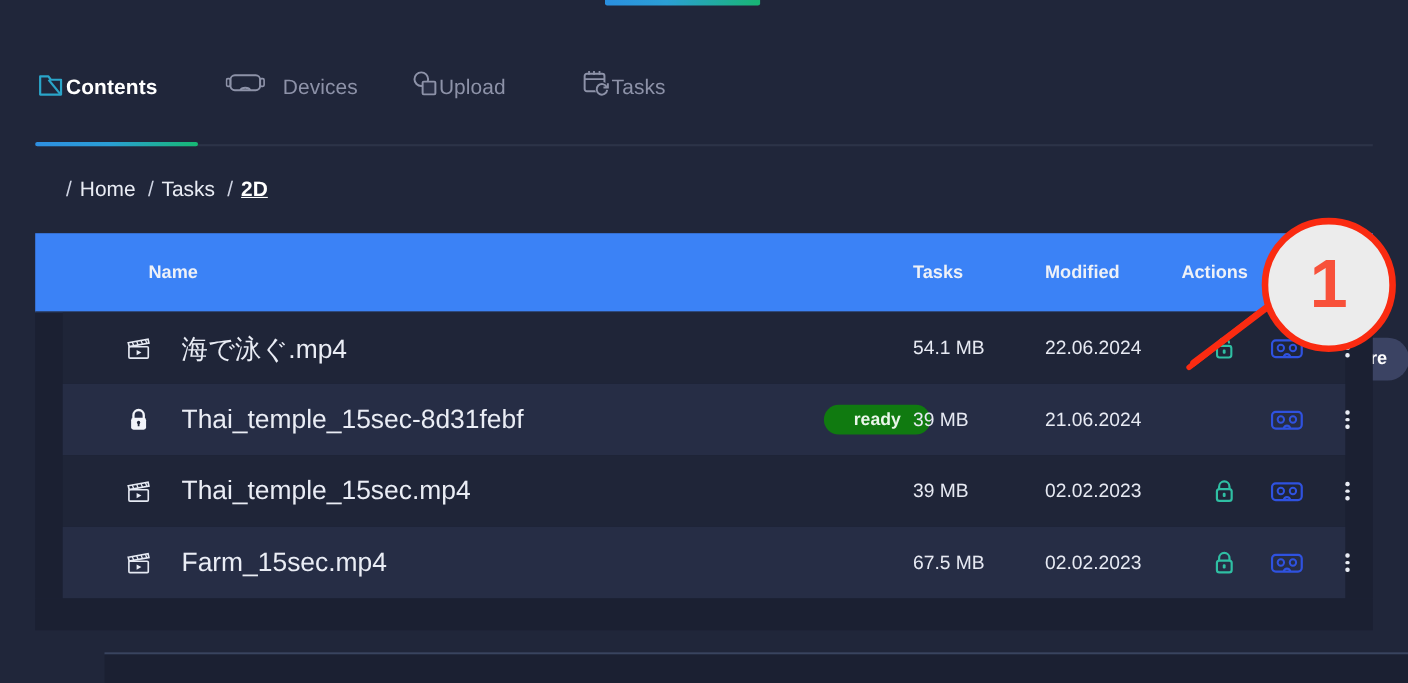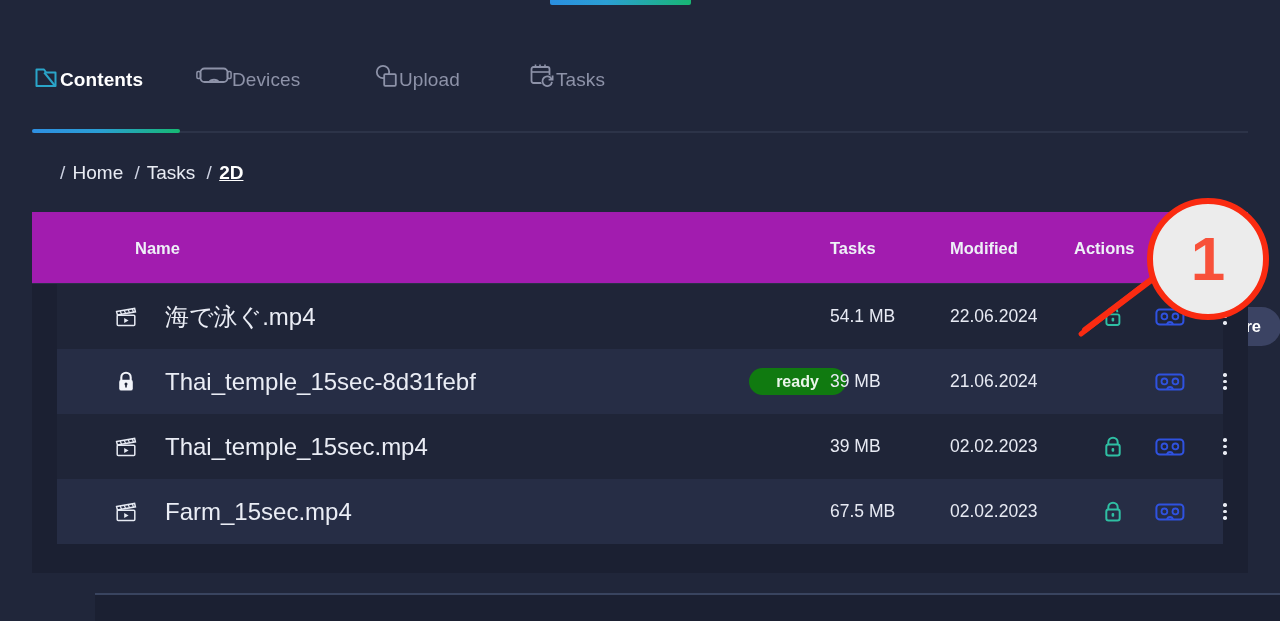--- a/index.html
+++ b/index.html
@@ -66,21 +66,21 @@
   .seg-btn {
     height:33px; border-radius:18px; padding:0 17px;
     display:flex; align-items:center; justify-content:center;
     font-size:16.5px; font-weight:bold; color:#ffffff; cursor:pointer; white-space:nowrap;
   }
   .seg-btn.on { background:#4d5679; }
 
   
   .table { position:absolute; top:212px; left:32px; width:1216px; }
   .thead {
-    position:relative; height:72px; background:#a21caf;
+    position:relative; height:72px; background:#3b82f6;
     border-bottom:1px solid #2a3048;
   }
   .th { position:absolute; top:27px; font-size:16.5px; font-weight:bold; color:#eef1f7; }
   .th-name { left:103px; }
   .th-size { left:798px; }
   .th-mod  { left:918px; }
   .th-act  { left:1042px; }
 
   .rowwrap { position:relative; background:#1b2032; }
   .row { position:relative; height:65px; margin-left:25px; width:1166px; }
@@ -137,21 +137,21 @@
     <div class="tab active" style="left:0px;width:148px;">
       <span class="ticon">
         <svg width="28" height="28" viewBox="0 0 28 28">
           <path d="M4.5 7.5h7.5l2.2 3h9.3v13.5H4.5z" fill="none" stroke="#2aa5c9" stroke-width="2" stroke-linejoin="round"></path>
           <path d="M12.2 10.5 23.2 24" stroke="#2aa5c9" stroke-width="2"></path>
         </svg>
       </span>
       <span class="tlabel">Contents</span>
     </div>
 
-    <div class="tab idle" style="left:164px;width:148px;">
+    <div class="tab idle" style="left:173px;width:148px;gap:16px;">
       <span class="ticon">
         <svg width="36" height="24" viewBox="0 0 36 24">
           <rect x="4.5" y="4.5" width="27" height="13.5" rx="4" fill="none" stroke="#8d92a8" stroke-width="1.8"></rect>
           <path d="M13.5 18c1.2-3 7.8-3 9 0" fill="none" stroke="#8d92a8" stroke-width="1.8"></path>
           <rect x="0.9" y="7.5" width="3.6" height="7" rx="1.2" fill="none" stroke="#8d92a8" stroke-width="1.5"></rect>
           <rect x="31.5" y="7.5" width="3.6" height="7" rx="1.2" fill="none" stroke="#8d92a8" stroke-width="1.5"></rect>
         </svg>
       </span>
       <span class="tlabel">Devices</span>
     </div>

